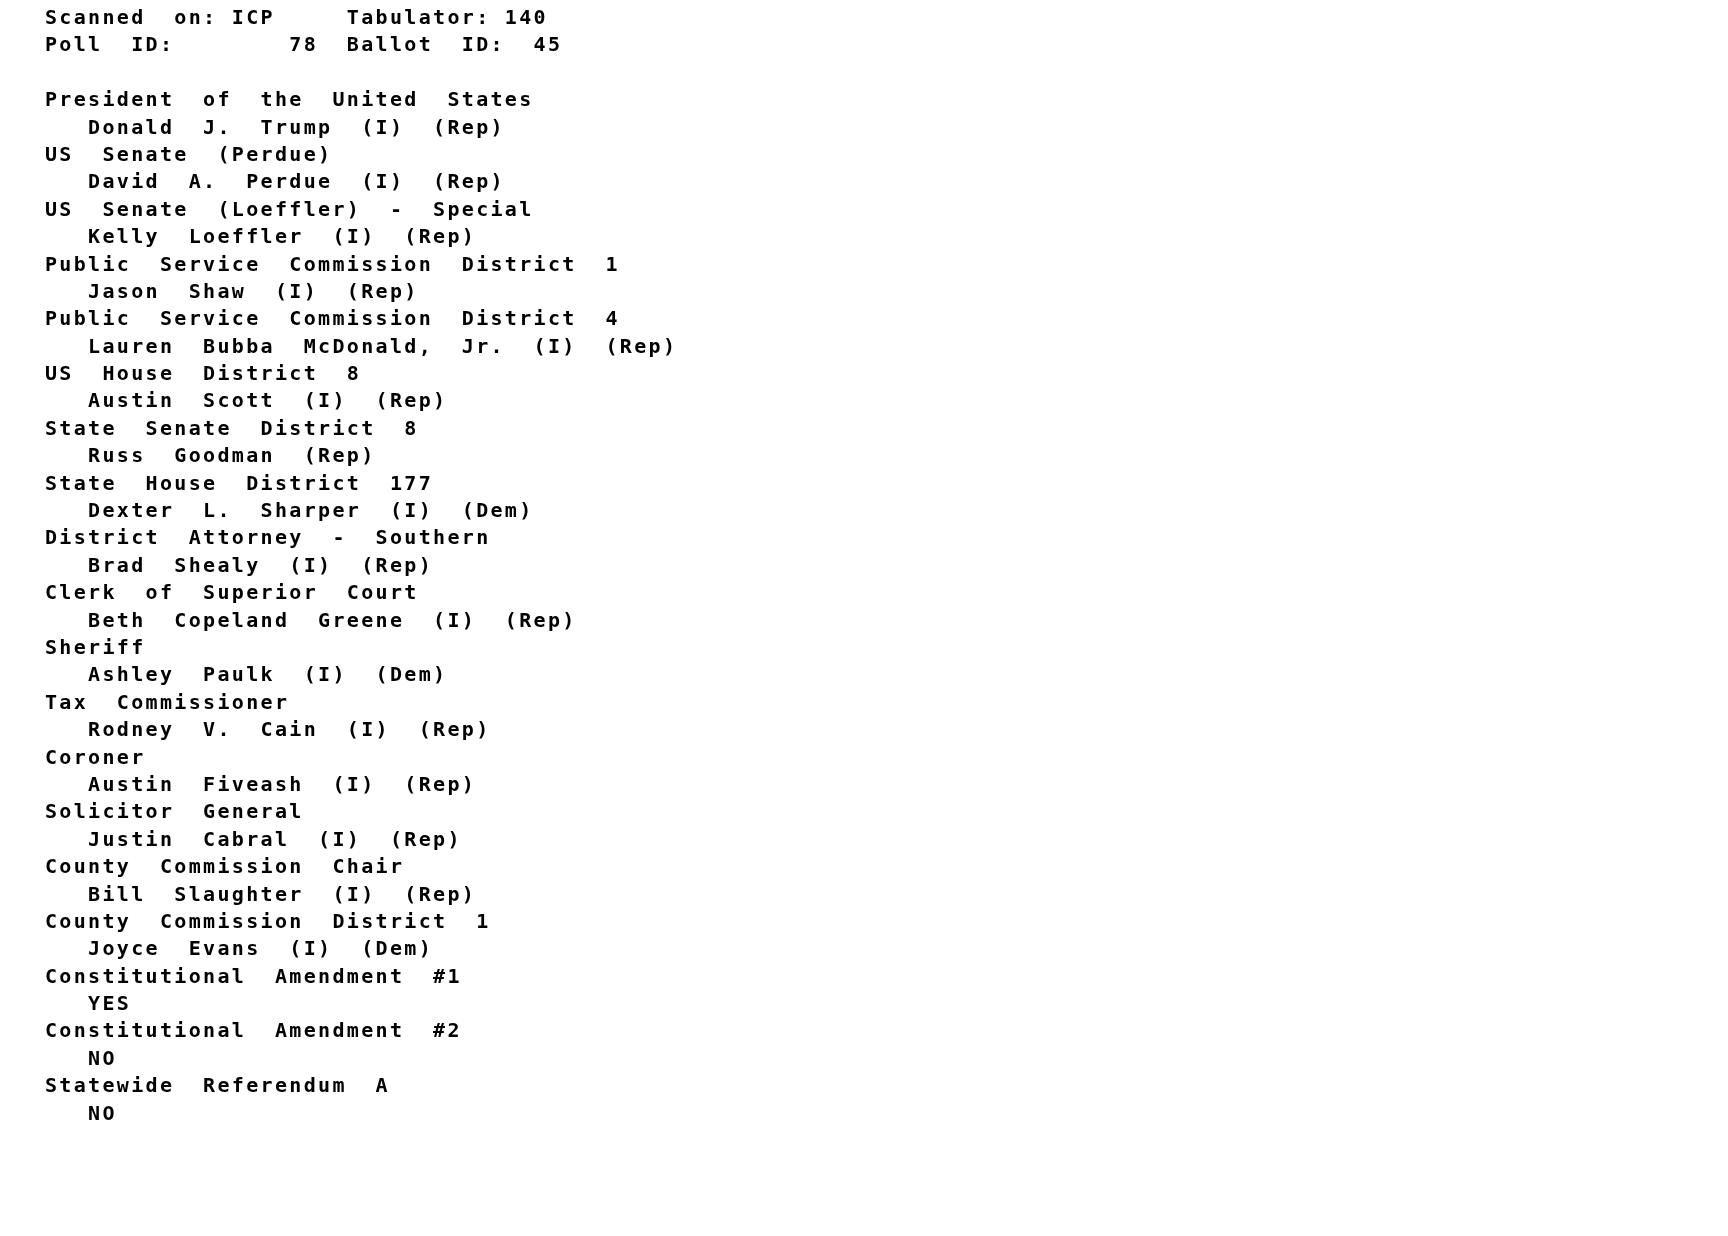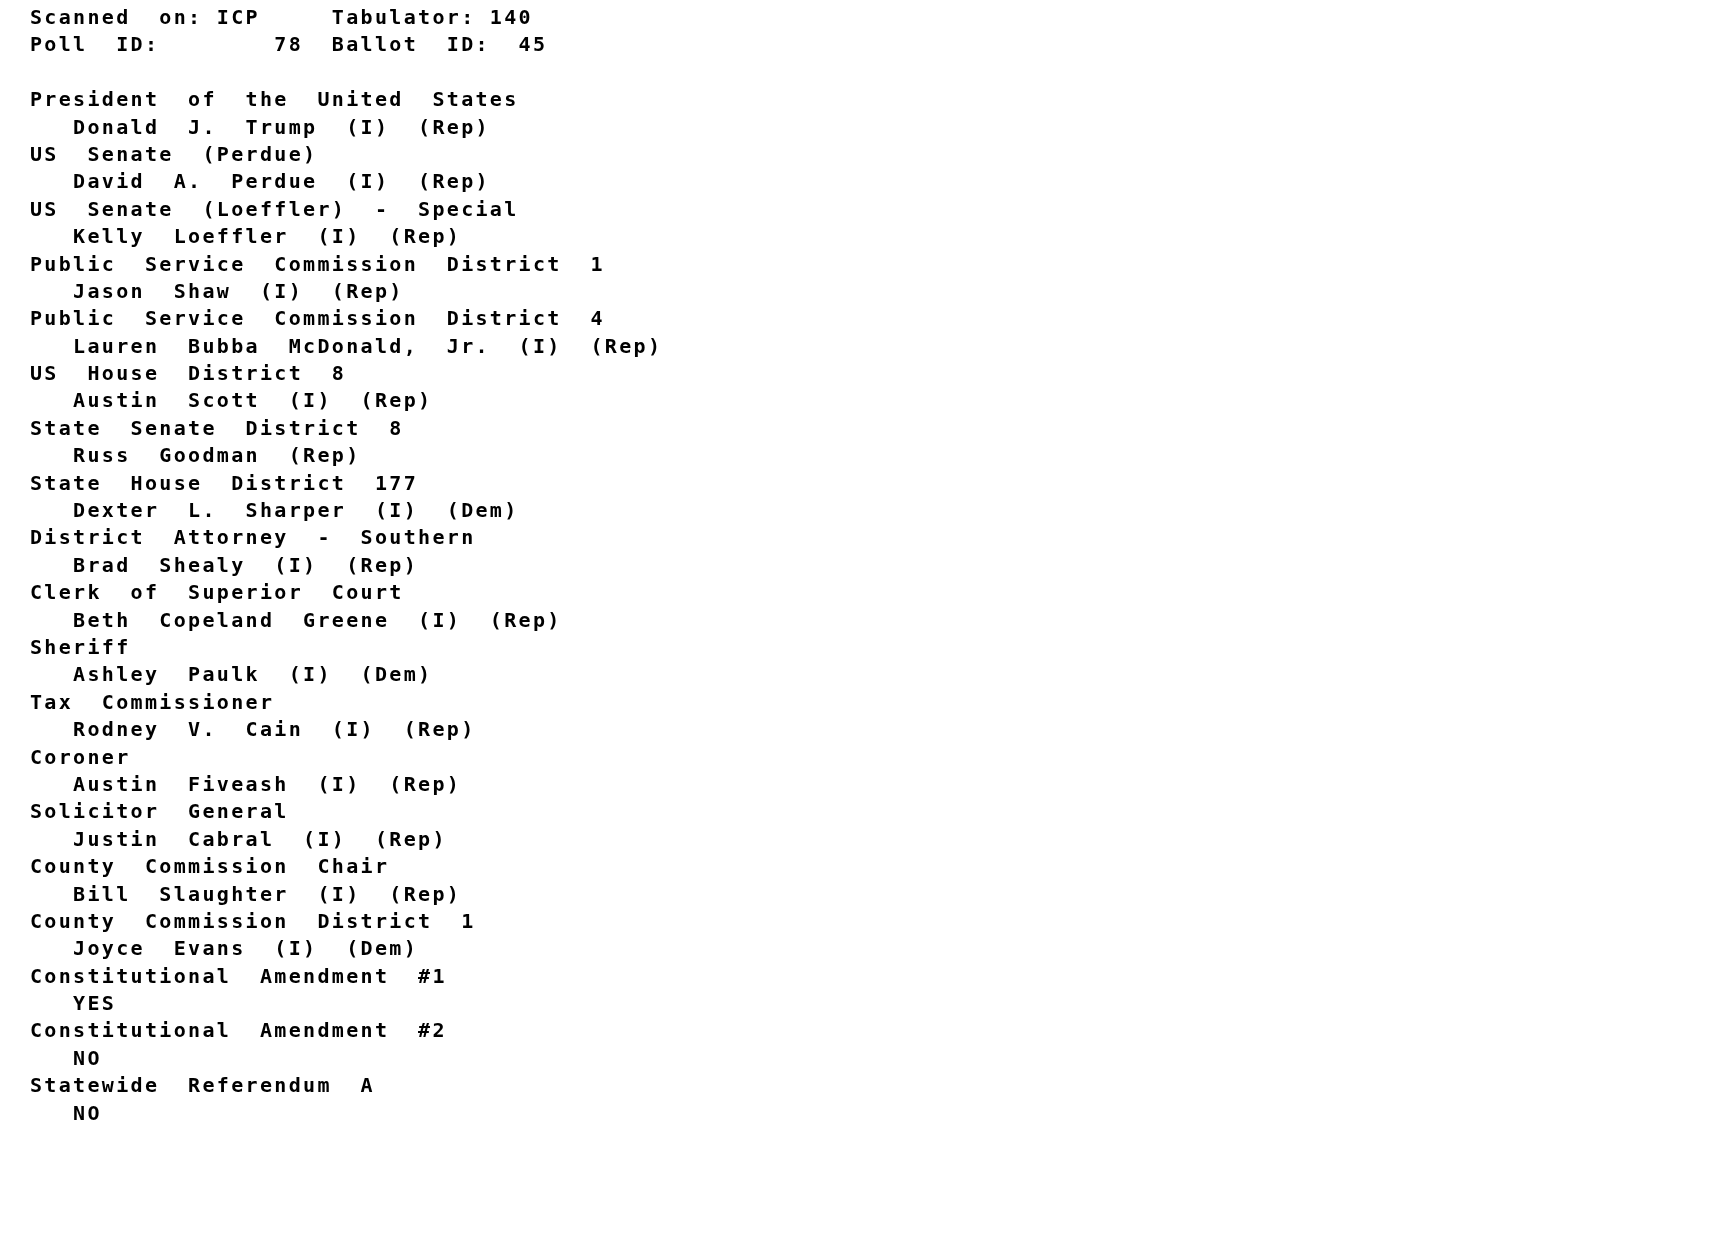--- a/index.html
+++ b/index.html
@@ -21,20 +21,21 @@
     color: #000000;
     font-family: "DejaVu Sans Mono", "Liberation Mono", monospace;
     font-weight: bold;
     font-size: 20px;
     line-height: 27.4px;
     letter-spacing: 2.33px;
     white-space: pre;
   }
   .line {
     height: 27.4px;
+    margin-left: 15px;
   }
 </style>
 </head>
 <body>
 
 <div class="page">
   <div class="tape" id="tape"><div class="line">Scanned  on: ICP     Tabulator: 140</div><div class="line">Poll  ID:        78  Ballot  ID:  45</div><div class="line">&nbsp;</div><div class="line">President  of  the  United  States</div><div class="line">   Donald  J.  Trump  (I)  (Rep)</div><div class="line">US  Senate  (Perdue)</div><div class="line">   David  A.  Perdue  (I)  (Rep)</div><div class="line">US  Senate  (Loeffler)  -  Special</div><div class="line">   Kelly  Loeffler  (I)  (Rep)</div><div class="line">Public  Service  Commission  District  1</div><div class="line">   Jason  Shaw  (I)  (Rep)</div><div class="line">Public  Service  Commission  District  4</div><div class="line">   Lauren  Bubba  McDonald,  Jr.  (I)  (Rep)</div><div class="line">US  House  District  8</div><div class="line">   Austin  Scott  (I)  (Rep)</div><div class="line">State  Senate  District  8</div><div class="line">   Russ  Goodman  (Rep)</div><div class="line">State  House  District  177</div><div class="line">   Dexter  L.  Sharper  (I)  (Dem)</div><div class="line">District  Attorney  -  Southern</div><div class="line">   Brad  Shealy  (I)  (Rep)</div><div class="line">Clerk  of  Superior  Court</div><div class="line">   Beth  Copeland  Greene  (I)  (Rep)</div><div class="line">Sheriff</div><div class="line">   Ashley  Paulk  (I)  (Dem)</div><div class="line">Tax  Commissioner</div><div class="line">   Rodney  V.  Cain  (I)  (Rep)</div><div class="line">Coroner</div><div class="line">   Austin  Fiveash  (I)  (Rep)</div><div class="line">Solicitor  General</div><div class="line">   Justin  Cabral  (I)  (Rep)</div><div class="line">County  Commission  Chair</div><div class="line">   Bill  Slaughter  (I)  (Rep)</div><div class="line">County  Commission  District  1</div><div class="line">   Joyce  Evans  (I)  (Dem)</div><div class="line">Constitutional  Amendment  #1</div><div class="line">   YES</div><div class="line">Constitutional  Amendment  #2</div><div class="line">   NO</div><div class="line">Statewide  Referendum  A</div><div class="line">   NO</div></div>
 </div>
 
 </body></html>

